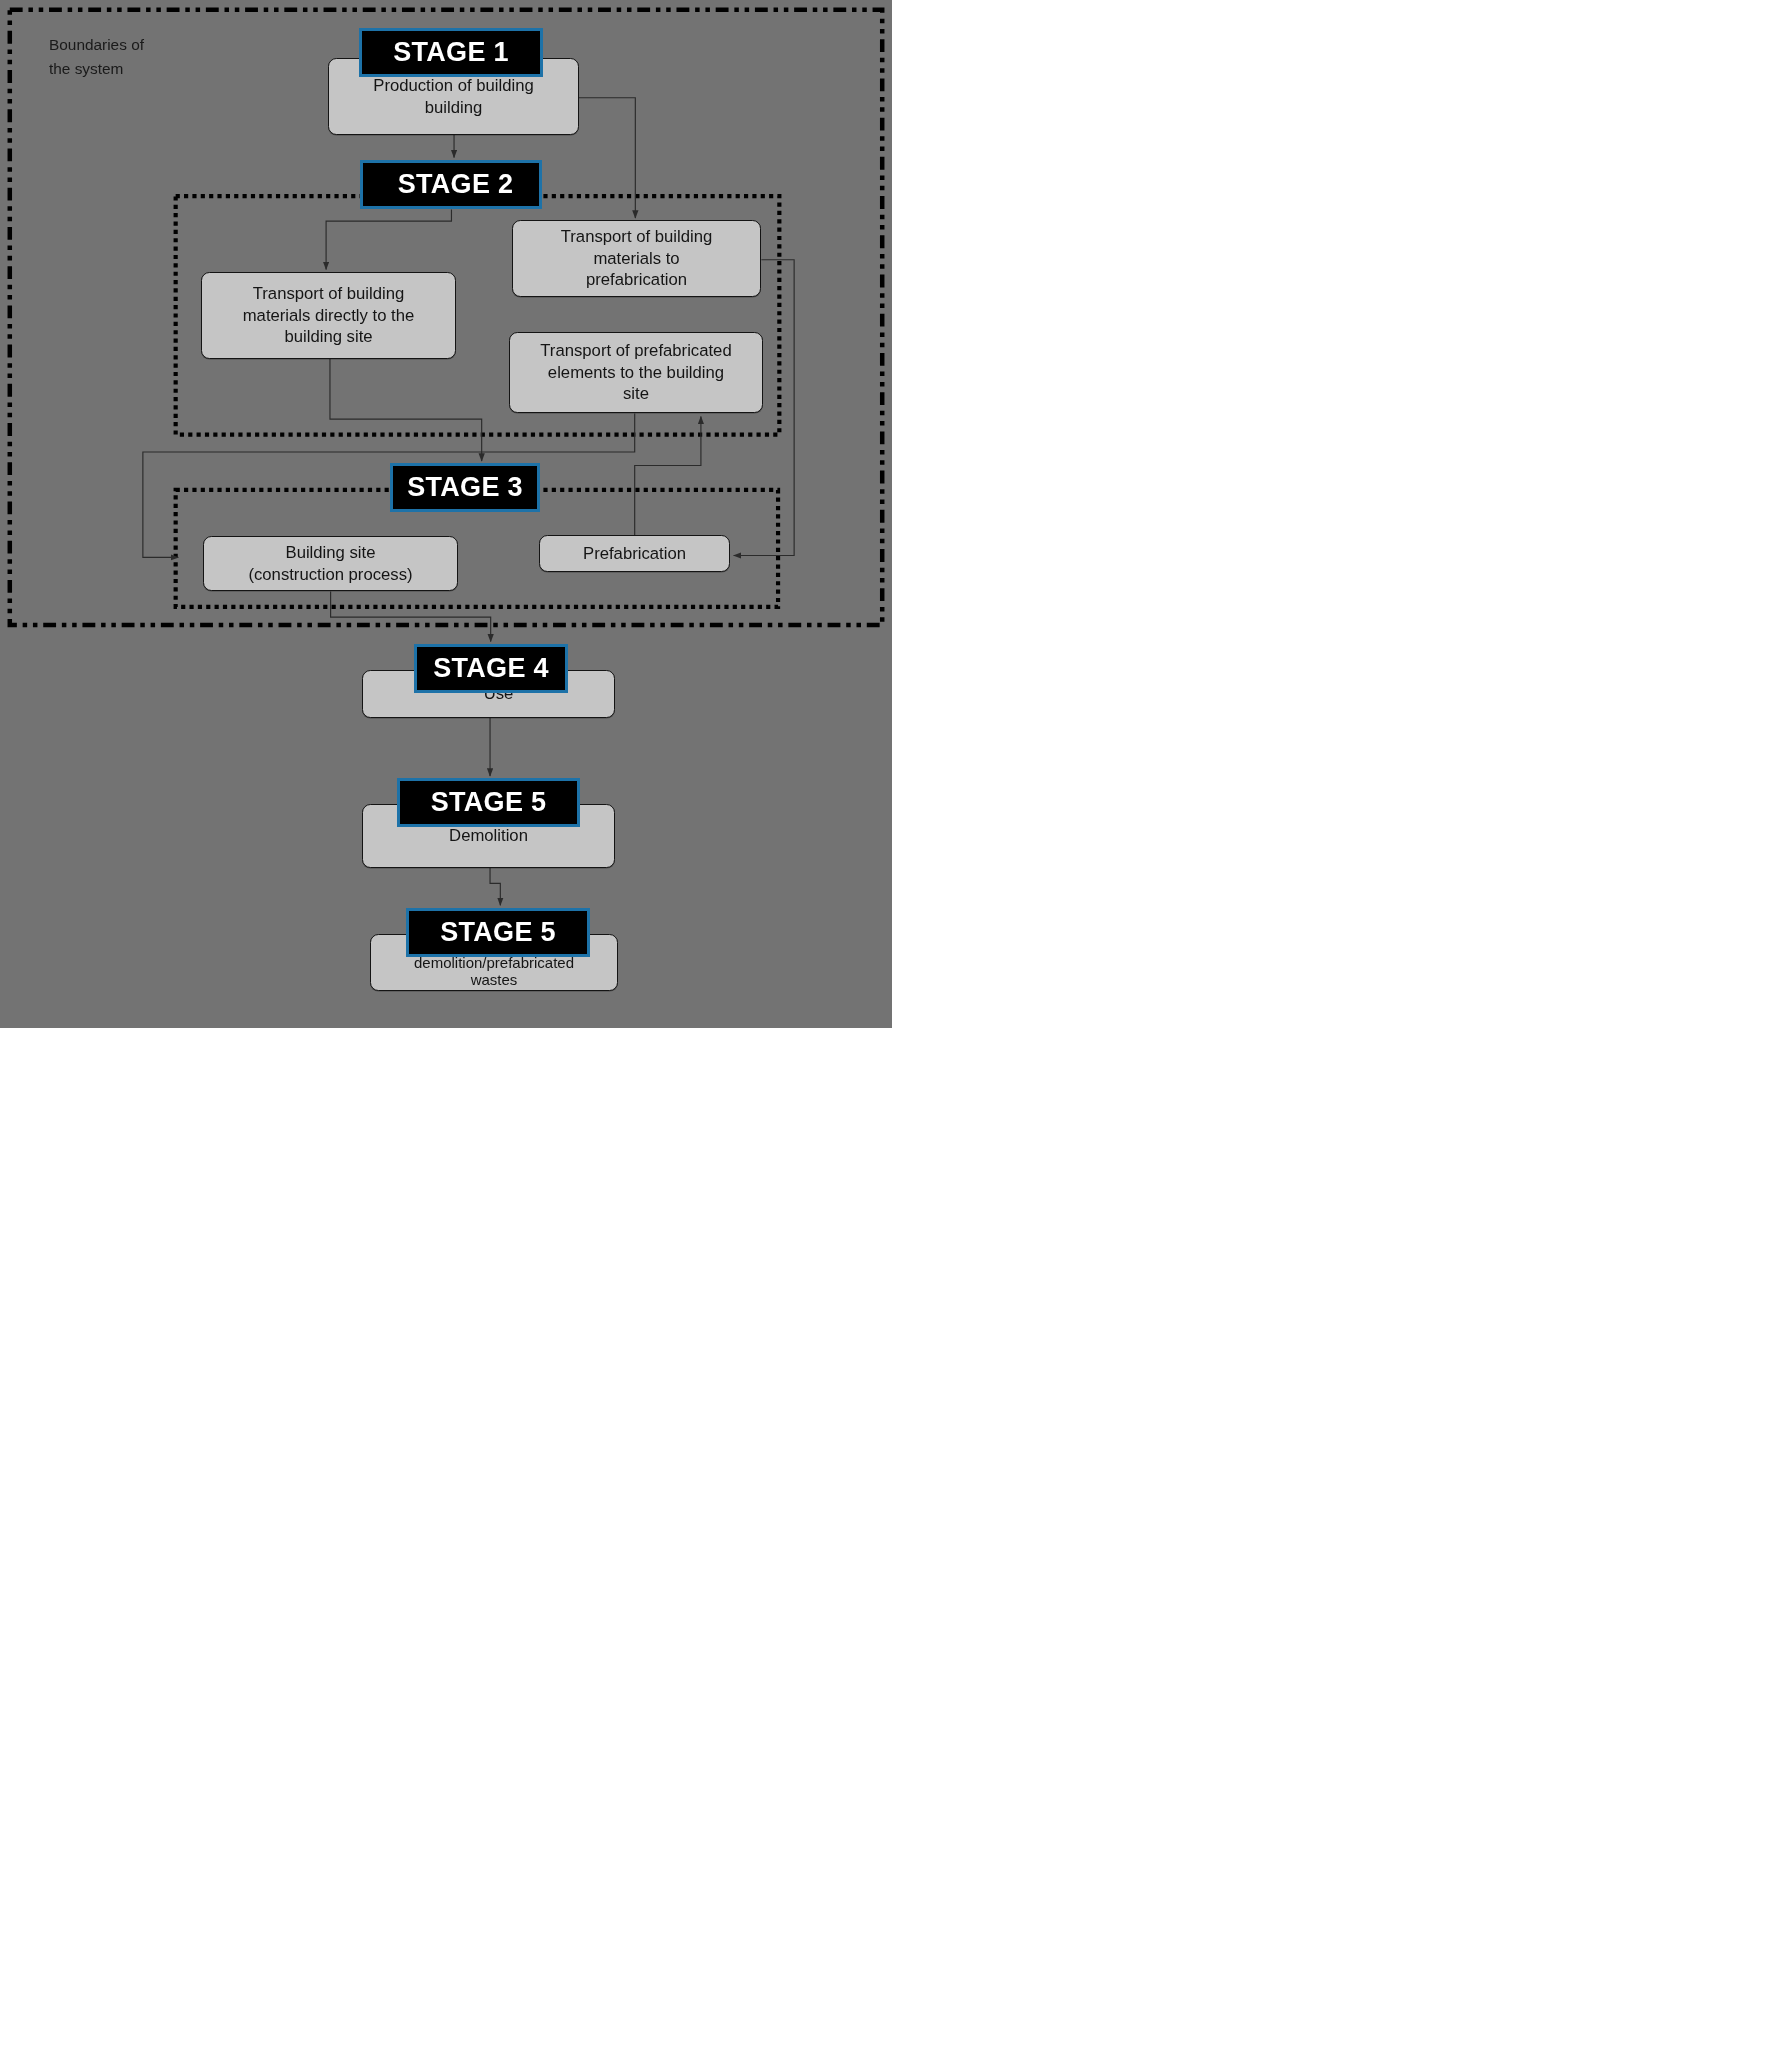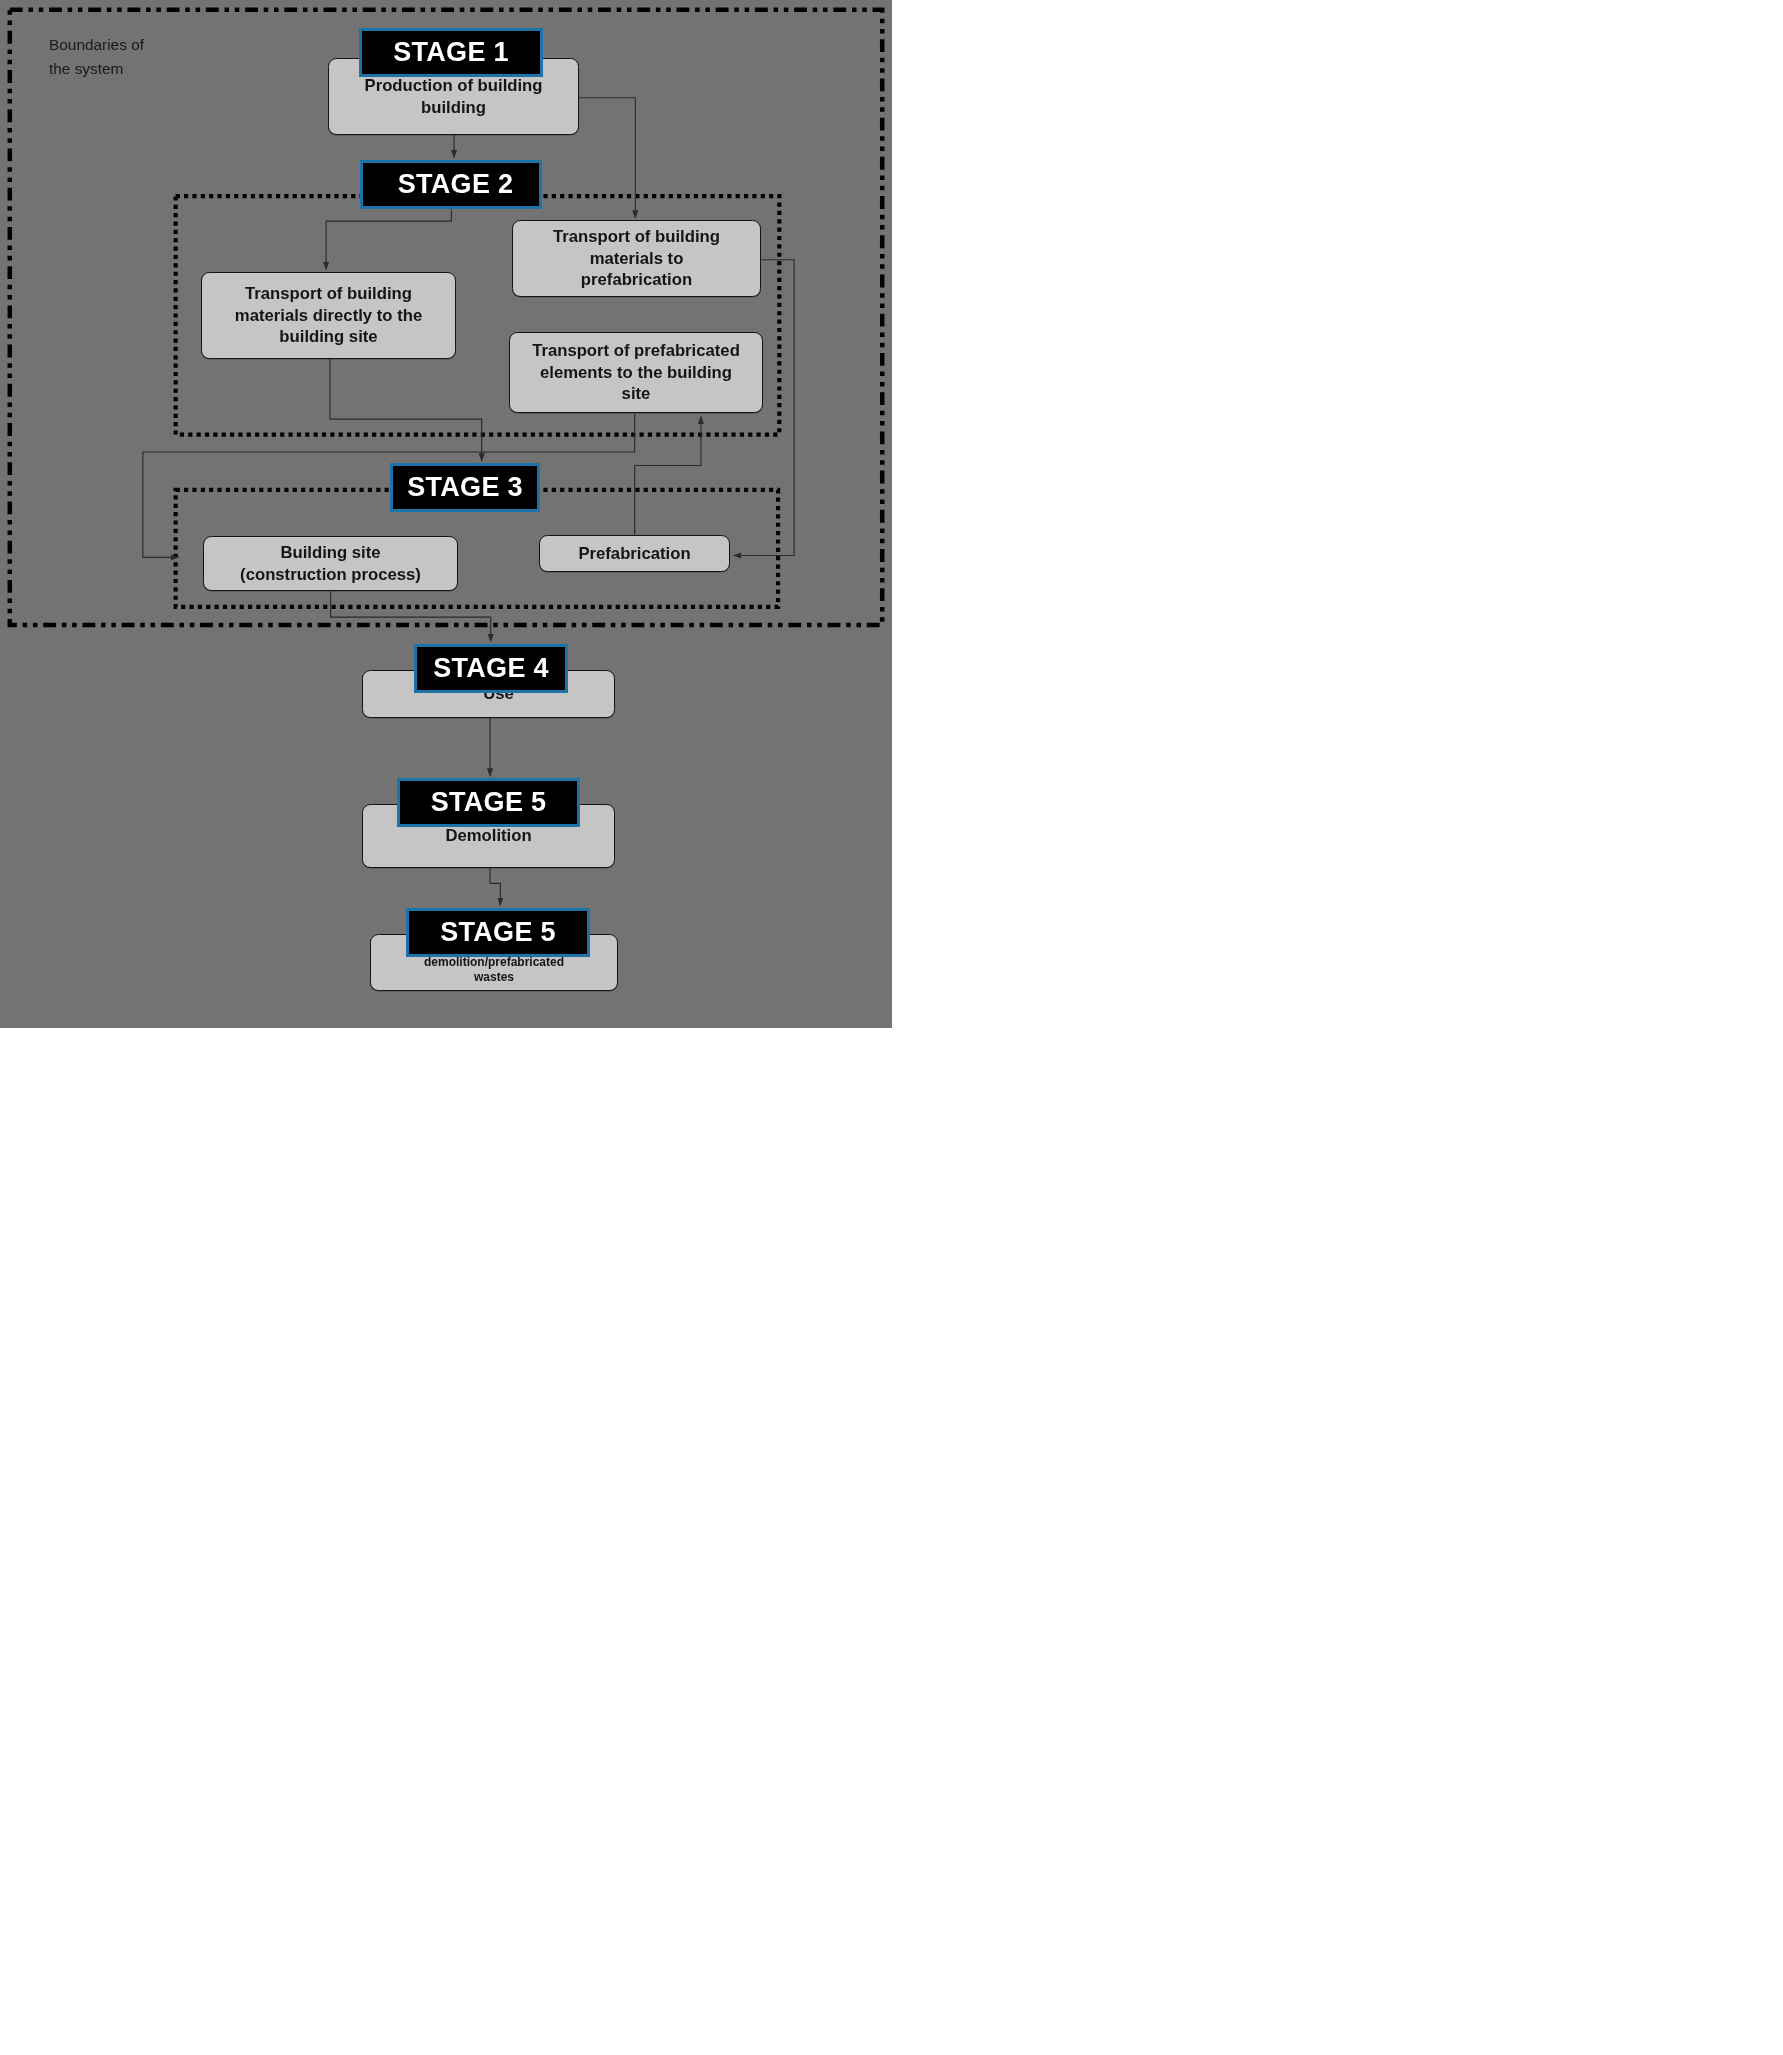--- a/index.html
+++ b/index.html
@@ -9,33 +9,32 @@
   .node{position:absolute;box-sizing:border-box;display:flex;flex-direction:column;align-items:center;justify-content:center;text-align:center;}
   .node.process{
     background:#c5c5c5;
     border:1.6px solid #141414;
     border-radius:8.4px;
     color:#151515;
     font-size:16.7px;
     line-height:1.28;
     z-index:2;
     box-shadow:0 0.6px 0 rgba(0,0,0,.35);
-    font-weight:bold;
   }
   .node.header{
     background:#000000;
     border:3.2px solid #1d72a8;
     color:#ffffff;
     font-size:27px;
     font-weight:bold;
     letter-spacing:0.3px;
     line-height:1;
     z-index:3;
   }
-  .node.small{font-size:12px;line-height:1.18;}
+  .node.small{font-size:15px;line-height:1.18;}
   .free-label{
     position:absolute;left:49px;top:33px;z-index:2;
     color:#1a1a1a;font-size:15.4px;line-height:1.55;text-align:left;
   }
 </style>
 </head>
 <body>
 
 <div class="diagram">
   <svg width="892" height="1028" viewBox="0 0 1387 1599" xmlns="http://www.w3.org/2000/svg">

